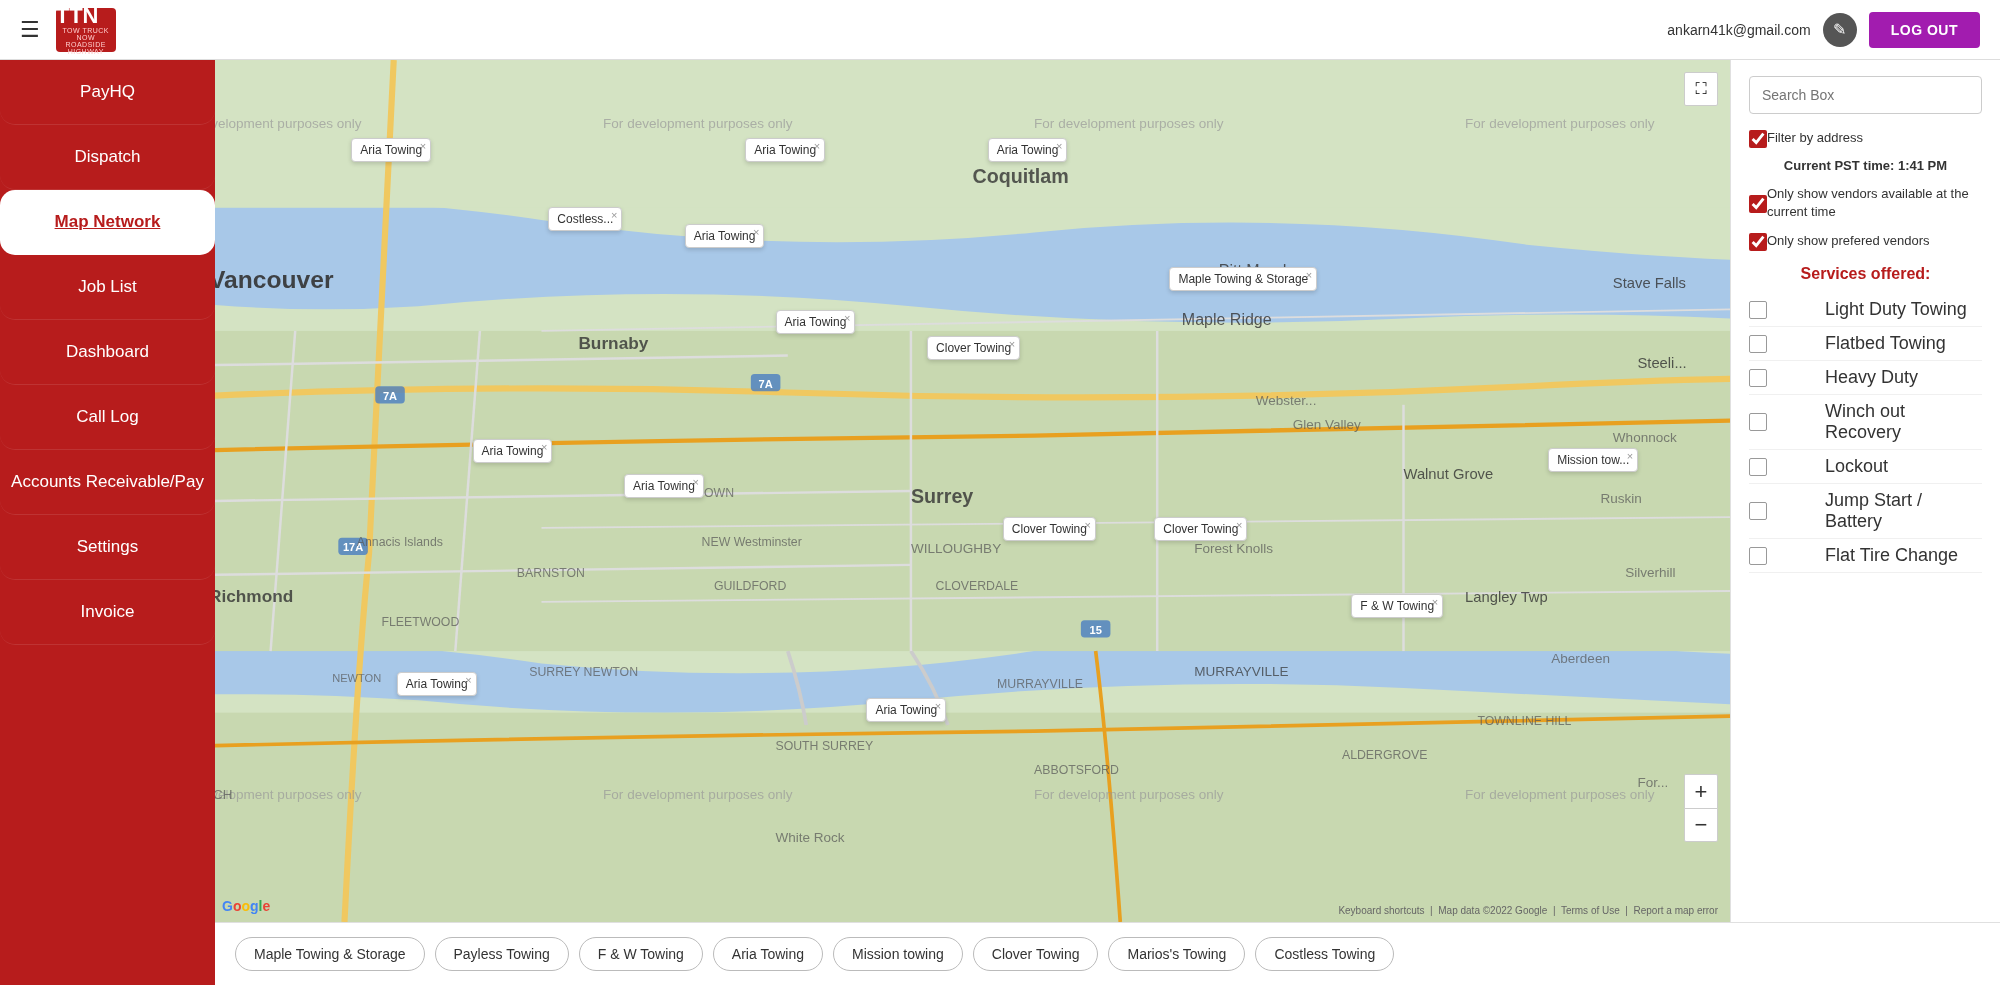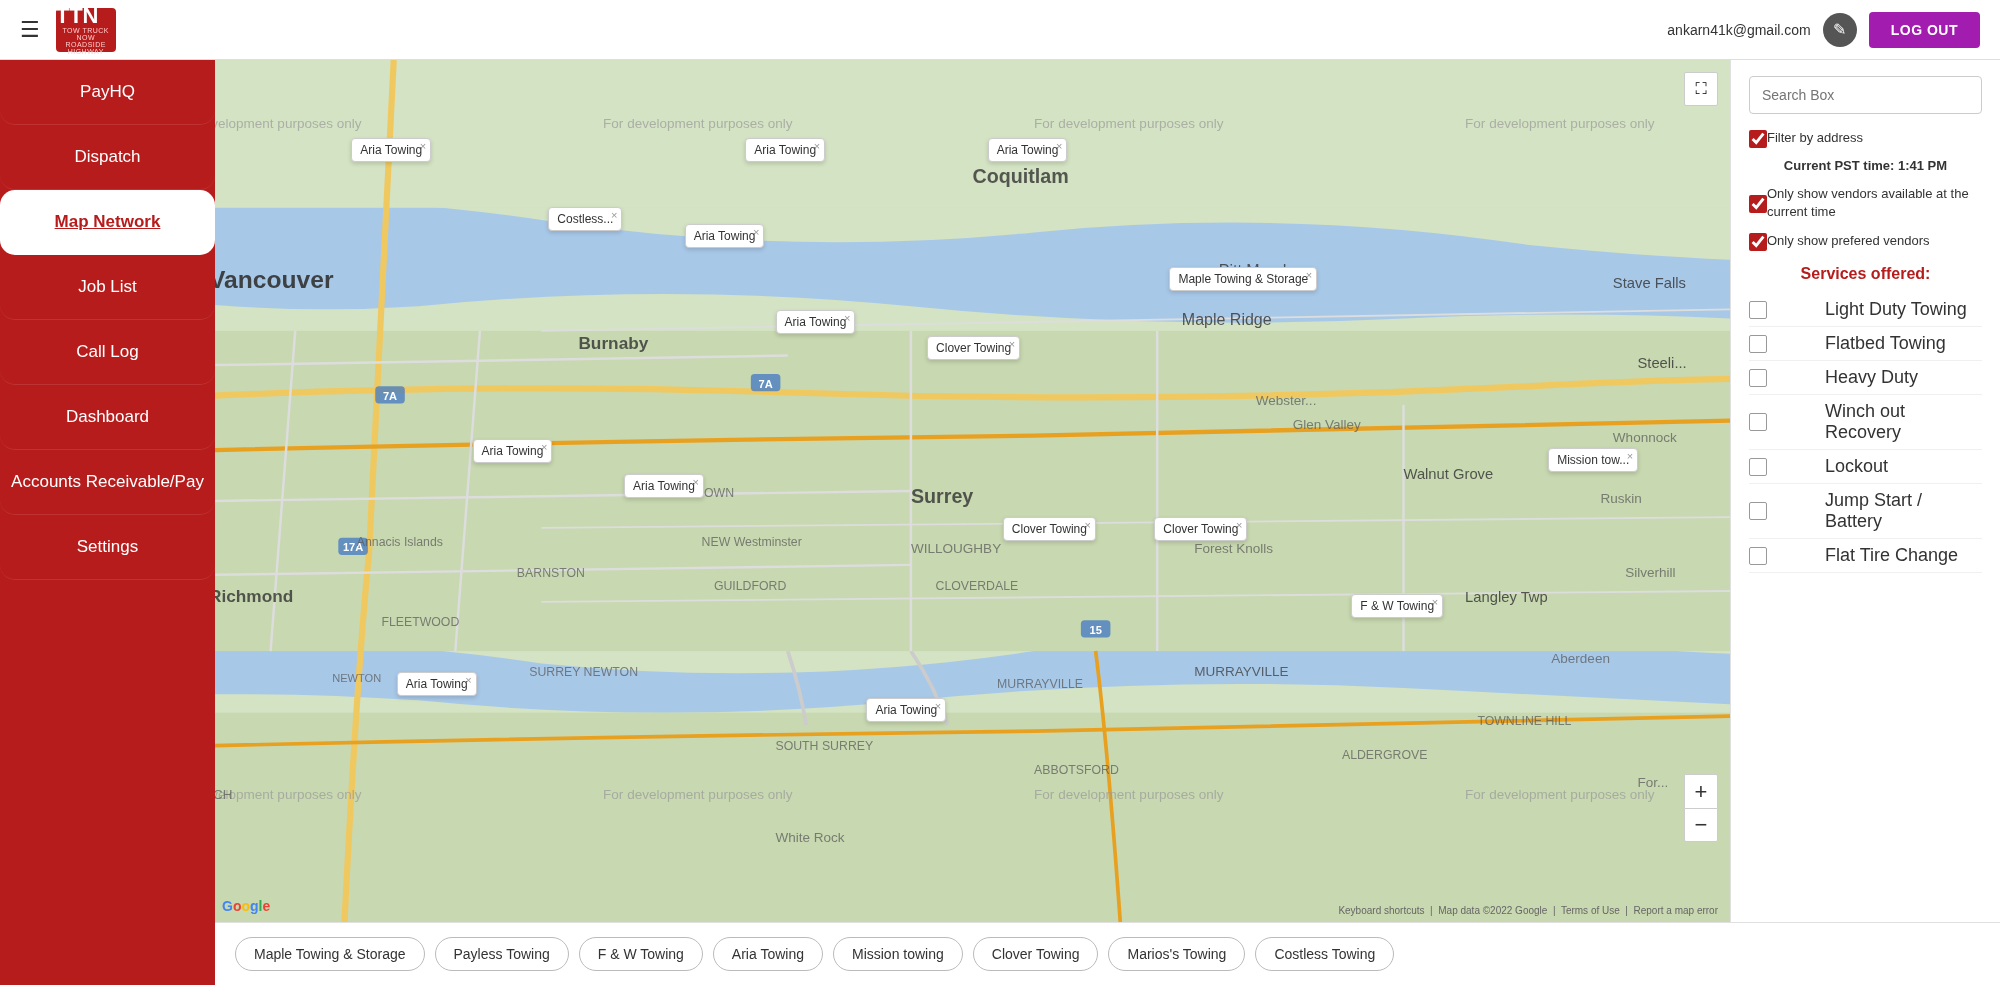--- a/index.html
+++ b/index.html
@@ -311,30 +311,33 @@
     <div class="sidebar-item">
       <span>Dispatch</span>
     </div>
     <div class="sidebar-item active">
       <span>Map Network</span>
     </div>
     <div class="sidebar-item">
       <span>Job List</span>
     </div>
     <div class="sidebar-item">
+      <span>Dashboard</span>
+    </div>
+    <div class="sidebar-item">
       <span>Call Log</span>
     </div>
     <div class="sidebar-item">
-      <span>Dashboard</span>
-    </div>
-    <div class="sidebar-item">
       <span>Accounts Receivable/Pay</span>
     </div>
     <div class="sidebar-item">
       <span>Settings</span>
+    </div>
+    <div class="sidebar-item">
+      <span>Invoice</span>
     </div>
   </div>
 
   <div class="content-area">
 
     <div class="map-panel-wrapper">
 
       <div class="map-container">
 
         <svg class="map-svg" viewBox="0 0 1500 700" preserveAspectRatio="xMidYMid slice">

